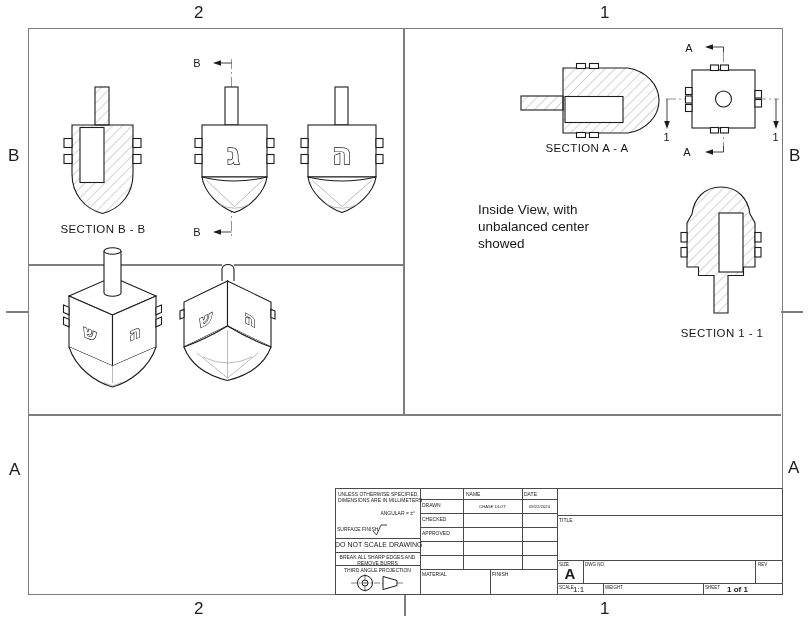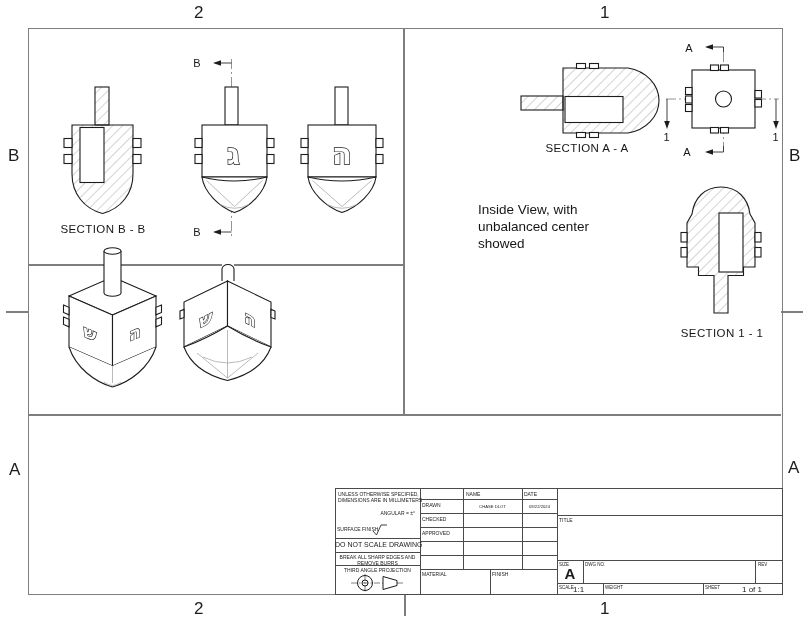--- a/index.html
+++ b/index.html
@@ -254,14 +254,14 @@
 
   <div class="tb f5" style="left:224px;top:29px;">TITLE</div>
   <div class="tb f45" style="left:224px;top:73.5px;">SIZE</div>
   <div class="tb f15" style="left:222px;top:77px;width:26px;text-align:center;">A</div>
   <div class="tb f45" style="left:250px;top:73.5px;">DWG NO.</div>
   <div class="tb f45" style="left:423px;top:73.5px;">REV</div>
   <div class="tb f45" style="left:224px;top:97px;">SCALE</div>
   <div class="tb f8" style="left:238px;top:96.5px;">1:1</div>
   <div class="tb f45" style="left:270px;top:97px;">WEIGHT</div>
   <div class="tb f45" style="left:370px;top:97px;">SHEET</div>
-  <div class="tb f8" style="left:392px;top:96.5px;width:50px;text-align:center;">1 of 1</div>
+  <div class="tb f8" style="left:392px;top:96.5px;width:50px;text-align:left;font-weight:bold;">1 of 1</div>
 </div>
 
 </body></html>

